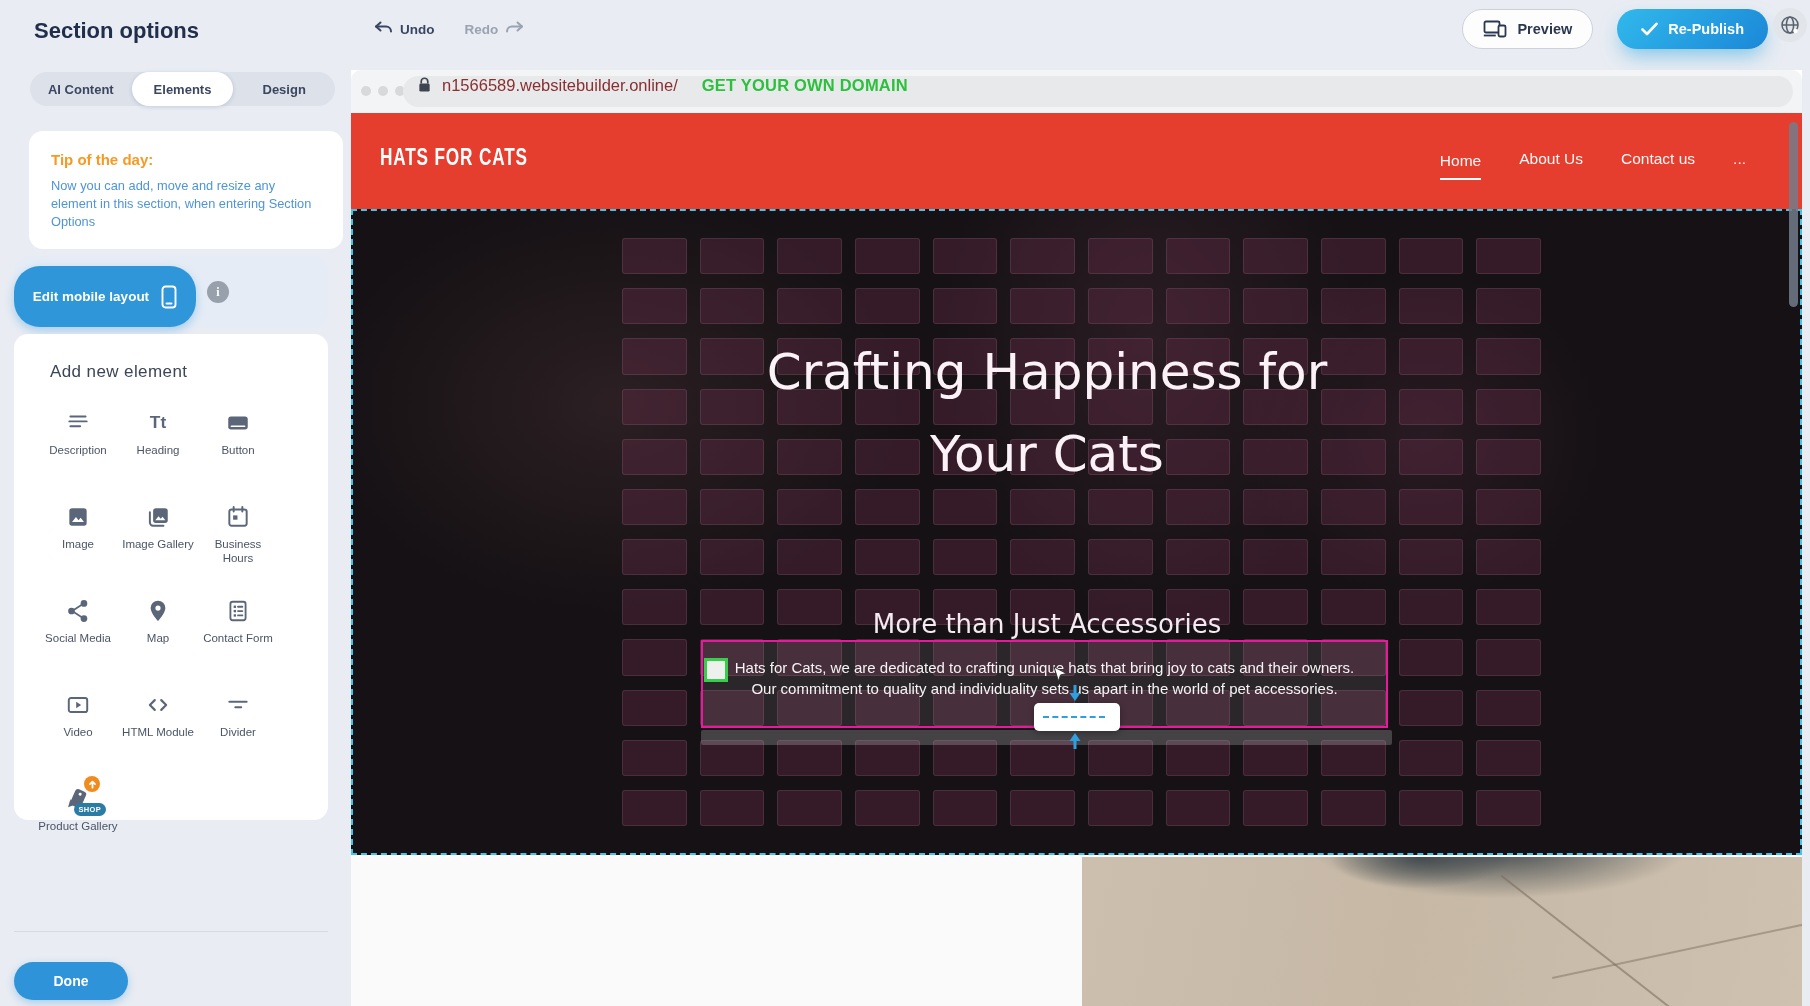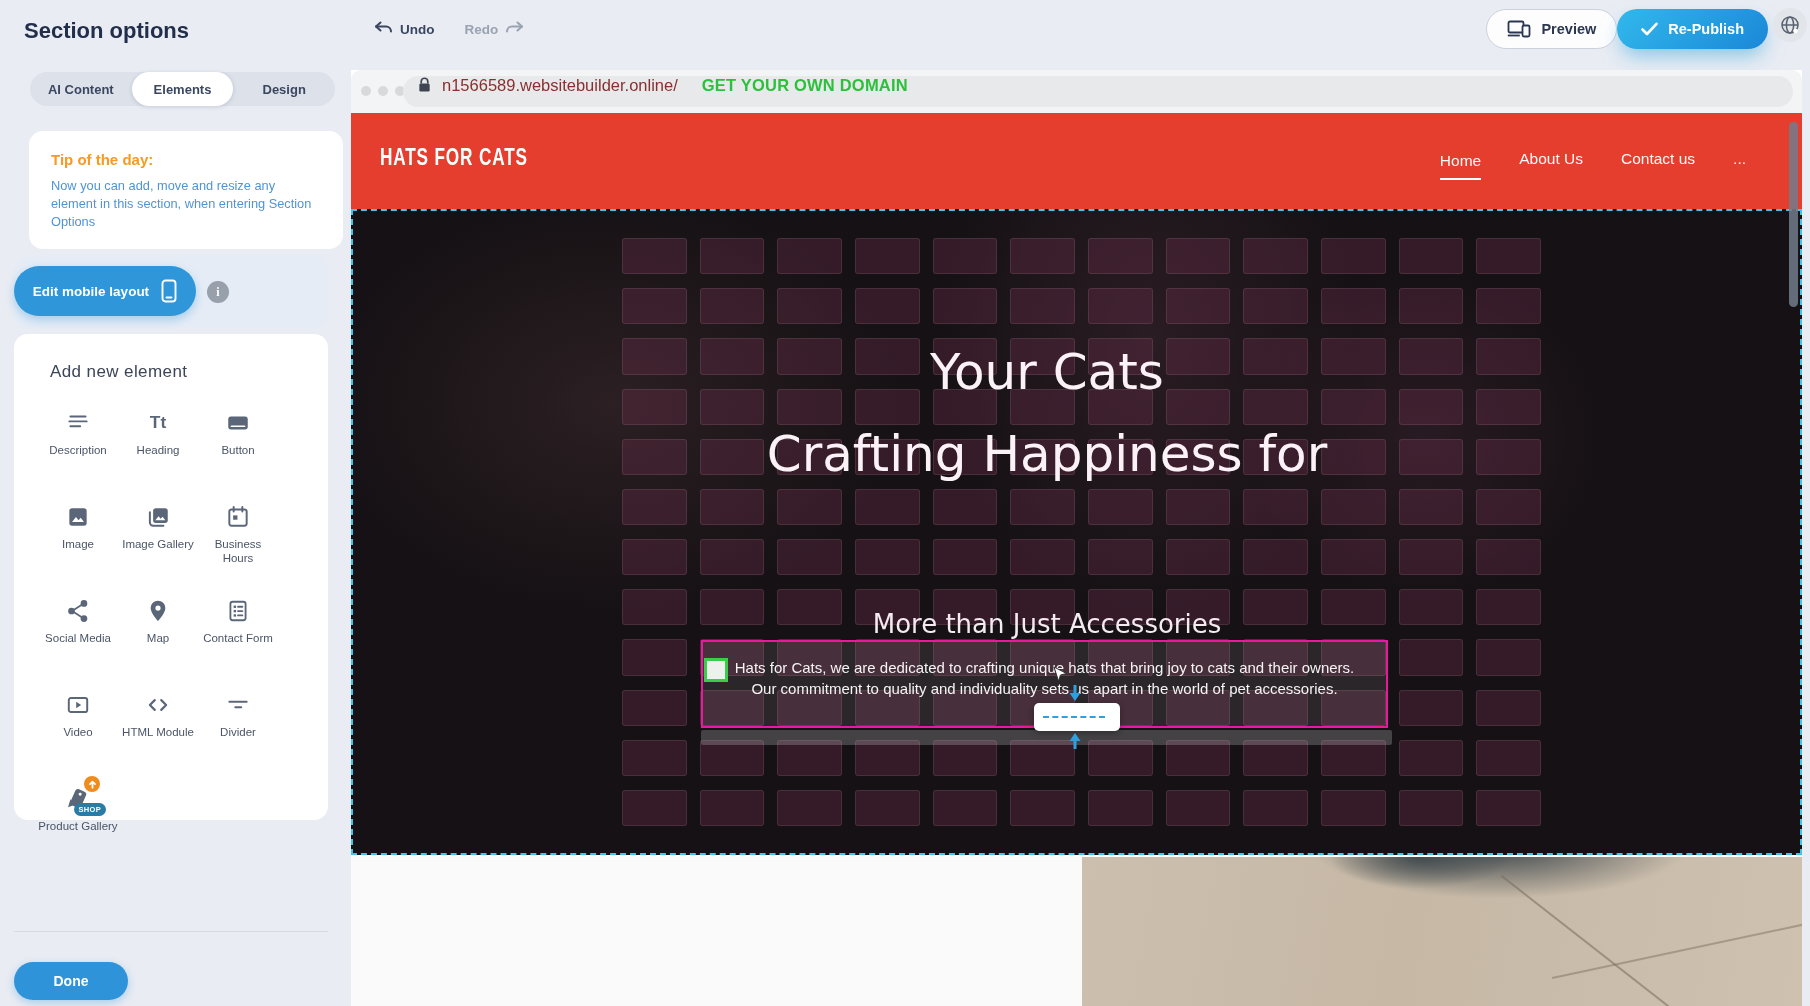--- a/index.html
+++ b/index.html
@@ -1,25 +1,25 @@
 <!DOCTYPE html>
 <html><head>
 <meta charset="utf-8">
 <style>
   html,body{margin:0;padding:0;background:#dfe3ea;}
   .stage{position:relative;width:1810px;height:1006px;background:#e9ecf3;overflow:hidden;
          font-family:"Liberation Sans",sans-serif;color:#26334d;}
   svg{display:block;}
 
   
-  .app-title{position:absolute;left:24px;top:18px;font-size:22px;font-weight:bold;color:#222f4b;text-align:center;}
+  .app-title{position:absolute;left:34px;top:18px;font-size:22px;font-weight:bold;color:#222f4b;text-align:center;}
   .undo-redo{position:absolute;left:374px;top:16px;display:flex;align-items:center;gap:30px;height:26px;}
   .ur-btn{display:flex;align-items:center;gap:7px;font-size:13.5px;font-weight:bold;color:#3a4661;cursor:pointer;}
   .ur-btn.disabled{color:#9aa3b1;}
-  .topbar-right{position:absolute;right:42px;top:9px;display:flex;align-items:center;gap:0;}
+  .topbar-right{position:absolute;right:42px;top:9px;display:flex;align-items:center;gap:24px;}
   .btn-preview{display:flex;align-items:center;gap:10px;height:40px;padding:0 20px;border-radius:21px;
                background:#fdfdfe;border:1px solid #ccd2dc;font-size:14.5px;font-weight:bold;color:#2b3750;cursor:pointer;}
   .btn-republish{display:flex;align-items:center;gap:10px;height:40px;padding:0 24px;border-radius:21px;border:none;
                background:linear-gradient(135deg,#31b9ec,#1b87d7);color:#fff;font-size:14.5px;font-weight:bold;
                box-shadow:0 10px 20px -4px rgba(38,164,222,.55);cursor:pointer;}
   .globe-btn{position:absolute;right:3px;top:8px;width:34px;height:34px;border-radius:50%;background:#e2e5ea;
              display:flex;align-items:center;justify-content:center;cursor:pointer;}
 
   
   .tabs{position:absolute;left:30px;top:72px;width:305px;height:34px;border-radius:17px;background:#dce1ea;
@@ -27,21 +27,21 @@
   .tab{flex:1;height:34px;display:flex;align-items:center;justify-content:center;font-size:13px;font-weight:bold;
        color:#3b4760;border-radius:17px;cursor:pointer;}
   .tab.active{background:#fff;box-shadow:0 1px 4px rgba(40,60,90,.18);}
 
   .tip-card{position:absolute;left:29px;top:131px;width:314px;height:118px;background:#fff;border-radius:14px;
             padding:20px 22px;box-sizing:border-box;}
   .tip-title{font-size:15px;font-weight:bold;color:#f79a24;margin-bottom:9px;}
   .tip-body{font-size:12.8px;line-height:1.4;color:#4f94d6;}
 
   .mobile-panel{position:absolute;left:14px;top:256px;width:314px;height:72px;background:#e5ecf6;border-radius:16px;}
-  .btn-mobile{position:absolute;left:14px;top:266px;width:182px;height:50px;border-radius:26px;border:none;
+  .btn-mobile{position:absolute;left:14px;top:266px;width:182px;height:61px;border-radius:26px;border:none;
               background:#2e96d9;color:#fff;font-size:13.5px;font-weight:bold;display:flex;align-items:center;
               justify-content:center;gap:12px;box-shadow:0 4px 10px rgba(46,150,217,.35);cursor:pointer;}
   .info-btn{position:absolute;left:207px;top:281px;width:22px;height:22px;border-radius:50%;background:#98a0ac;
             color:#fff;font-size:12px;font-weight:bold;display:flex;align-items:center;justify-content:center;
             font-family:"Liberation Serif",serif;cursor:pointer;}
 
   .add-card{position:absolute;left:14px;top:334px;width:314px;height:486px;background:#fff;border-radius:14px;
             box-sizing:border-box;padding:28px 0 0 0;}
   .add-title{font-size:17px;color:#3c4658;letter-spacing:.4px;padding-left:36px;margin-bottom:18px;}
   .el-grid{display:grid;grid-template-columns:80px 80px 80px;padding-left:24px;row-gap:6px;}
@@ -532,22 +532,22 @@
           <div class="tile"></div>
           <div class="tile"></div>
           <div class="tile"></div>
           <div class="tile"></div>
           <div class="tile"></div>
           <div class="tile"></div>
           <div class="tile"></div>
         </div>
 
       <div class="hero-heading">
+        <div>Crafting Happiness for</div>
         <div>Your Cats</div>
-        <div>Crafting Happiness for</div>
       </div>
 
       <div class="hero-sub">More than Just Accessories</div>
 
       <div class="sel-box">
         <div class="sel-handle"></div>
         <div class="sel-text">
           <div>Hats for Cats, we are dedicated to crafting unique hats that bring joy to cats and their owners.</div>
           <div>Our commitment to quality and individuality sets us apart in the world of pet accessories.</div>
         </div>

